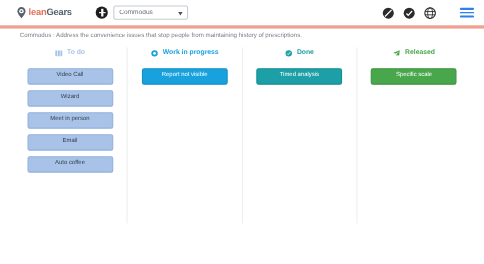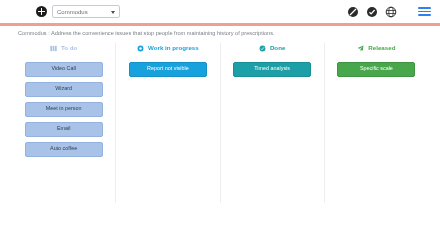--- a/index.html
+++ b/index.html
@@ -203,20 +203,30 @@
     background: #48a74b;
     border: 1px solid #3f9442;
     color: #ffffff;
   }
 </style>
 </head>
 <body>
 
 <div class="topbar">
 
+  <div class="brand">
+    <span class="brand-mark">
+      <svg viewBox="0 0 24 24" width="11" height="11">
+        <path d="M12 1C7.6 1 4 4.6 4 9c0 5.5 8 14 8 14s8-8.5 8-14c0-4.4-3.6-8-8-8z" fill="#55606e"></path>
+        <circle cx="12" cy="9" r="4.4" fill="#ffffff"></circle>
+        <circle cx="12" cy="9" r="1.8" fill="#55606e"></circle>
+      </svg>
+    </span>
+    <span class="brand-text"><span class="b1">lean</span><span class="b2">Gears</span></span>
+  </div>
 
   <div class="proj-group">
     <span class="add-circle"></span>
     <div class="select-box">
       <span class="select-value">Commodus</span>
       <span class="caret"></span>
     </div>
   </div>
 
   <div class="topbar-spacer"></div>

